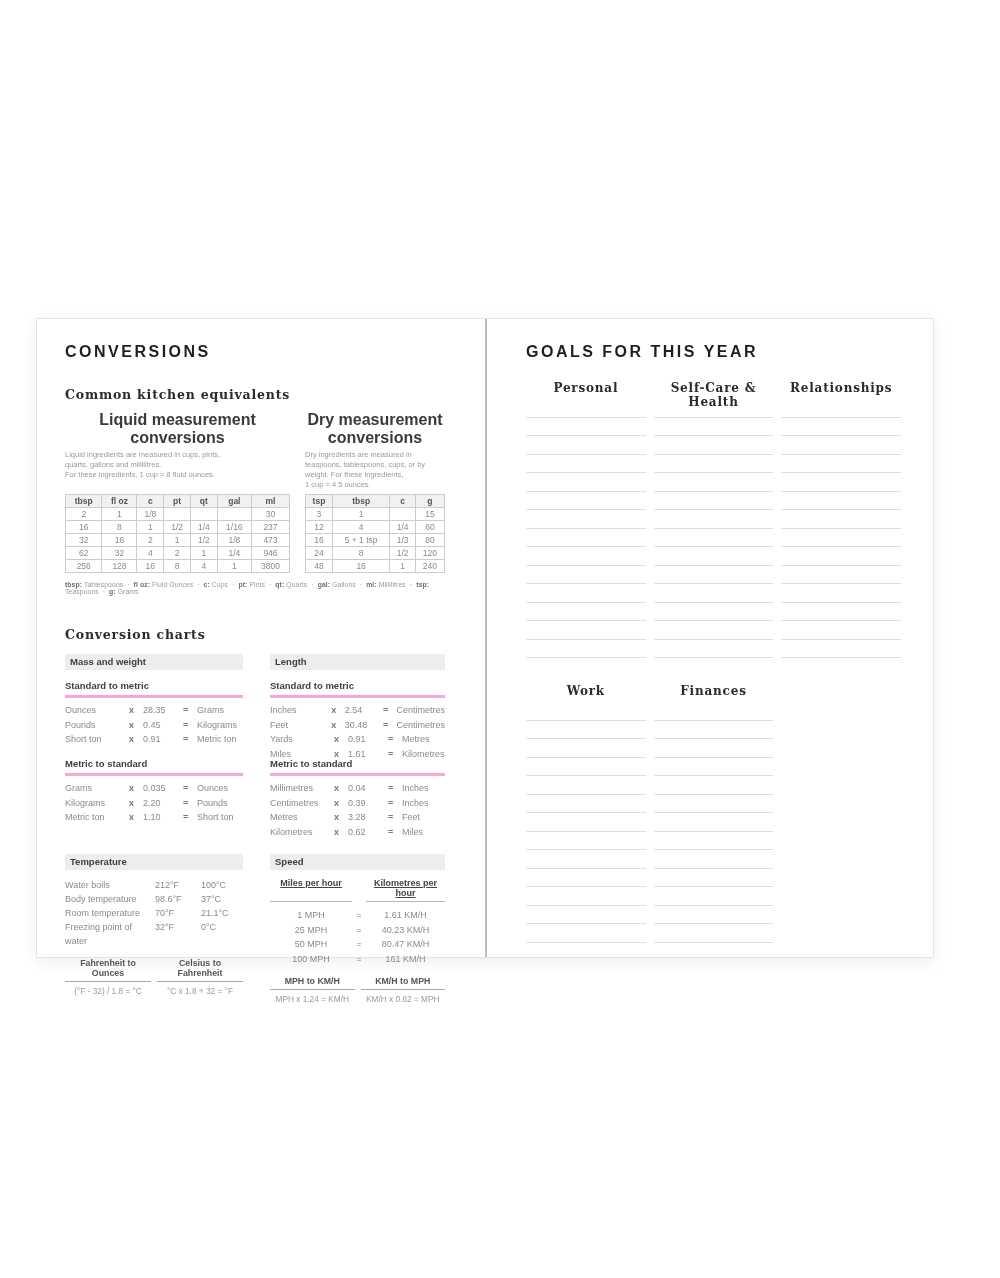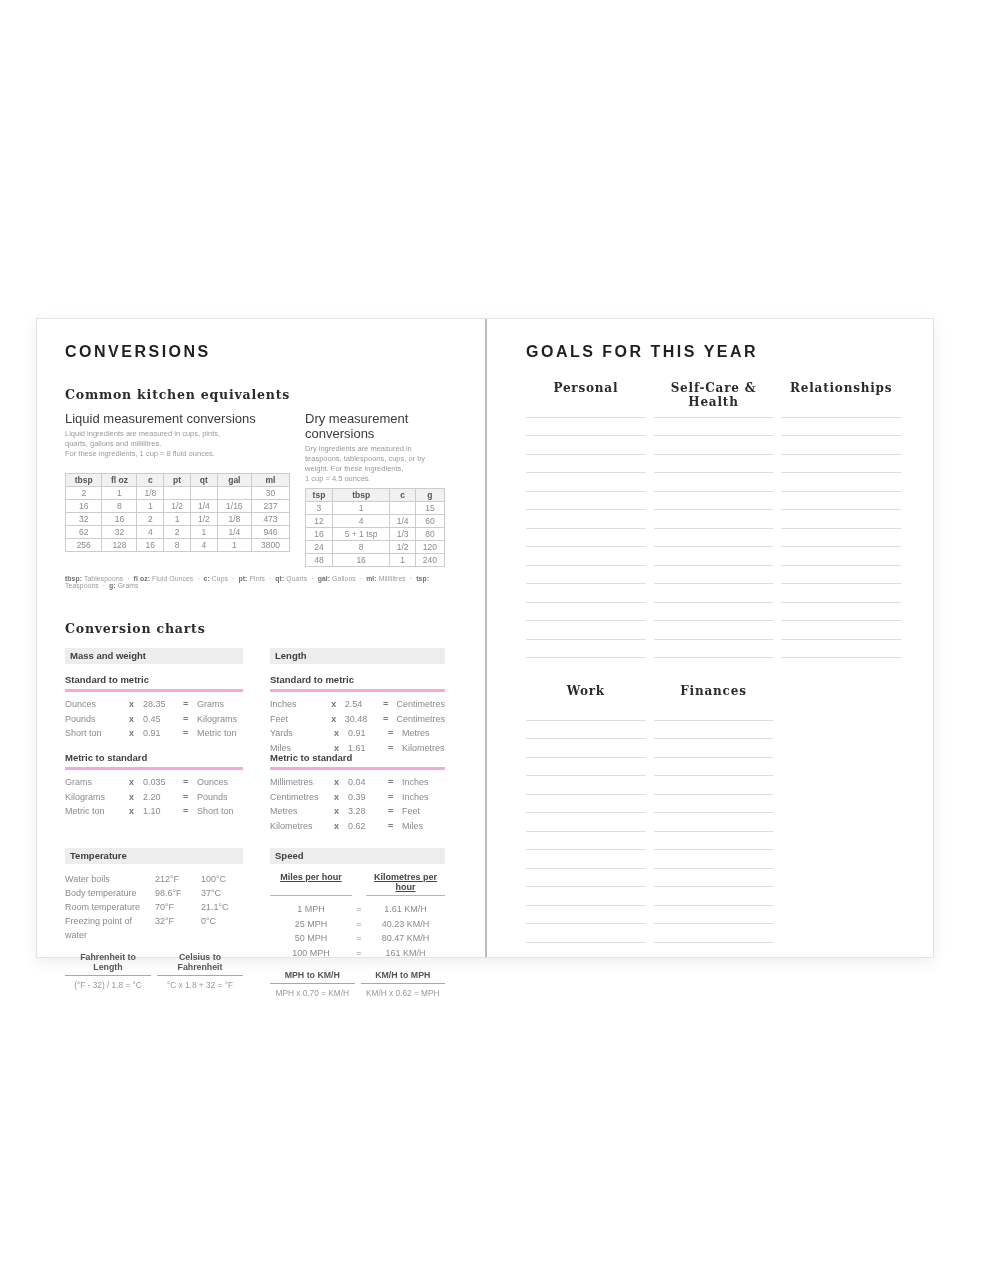--- a/index.html
+++ b/index.html
@@ -17,21 +17,21 @@
   .big-title { font-size:16px; font-weight:700; letter-spacing:2.5px; color:#1f1f1f;
                margin:0 0 26px 0; }
 
   .serif-h { font-family:"DejaVu Serif",serif; font-size:12.5px; font-weight:600;
              letter-spacing:.8px; color:#2b2b2b; margin:0 0 9px 0; }
   .serif-h.charts-h { margin-top:32px; margin-bottom:12px; }
 
   .kitchen { display:flex; gap:15px; }
   .kcol-liquid { width:225px; }
   .kcol-dry { width:140px; }
-  .khead { font-size:13px; font-weight:400; color:#3a3a3a; margin-bottom:3px; }
+  .khead { font-size:16px; font-weight:700; color:#3a3a3a; margin-bottom:3px;text-align:center; }
   .kdesc { font-size:7.5px; line-height:10px; color:#9a9a9a; white-space:pre-line; height:44px; }
   .ktable { border-collapse:collapse; width:100%; }
   .ktable th, .ktable td { border:1px solid #cccccc; font-size:8.5px; color:#8a8a8a;
                            text-align:center; padding:1px 2px; height:11.5px; font-weight:400; }
   .ktable th { background:#f1f1f1; color:#555; font-weight:700; }
 
   .legend { margin-top:8px; font-size:6.8px; color:#9a9a9a; letter-spacing:.1px; }
   .legend b { color:#6f6f6f; font-weight:700; }
 
   .charts { display:flex; gap:27px; }
@@ -281,21 +281,21 @@
               <span class="t-c">21.1°C</span>
             </div>
             <div class="trow">
               <span class="t-label">Freezing point of water</span>
               <span class="t-f">32°F</span>
               <span class="t-c">0°C</span>
             </div>
           </div>
         <div class="fpair">
             <div class="fcol">
-              <div class="fhead">Fahrenheit to Length</div>
+              <div class="fhead">Fahrenheit to Ounces</div>
               <div class="fbody">(°F - 32) / 1.8 = °C</div>
             </div>
             <div class="fcol">
               <div class="fhead">Celsius to Fahrenheit</div>
               <div class="fbody">°C x 1.8 + 32 = °F</div>
             </div>
           </div>
       </div>
 
       <div class="ccol2">
@@ -391,21 +391,21 @@
             </div>
             <div class="srow">
               <span>100 MPH</span>
               <span class="c-op">=</span>
               <span>161 KM/H</span>
             </div>
           </div>
         <div class="fpair">
             <div class="fcol">
               <div class="fhead">MPH to KM/H</div>
-              <div class="fbody">MPH x 0.70 = KM/H</div>
+              <div class="fbody">MPH x 1.24 = KM/H</div>
             </div>
             <div class="fcol">
               <div class="fhead">KM/H to MPH</div>
               <div class="fbody">KM/H x 0.62 = MPH</div>
             </div>
           </div>
       </div>
 
     </div>
   </div>

